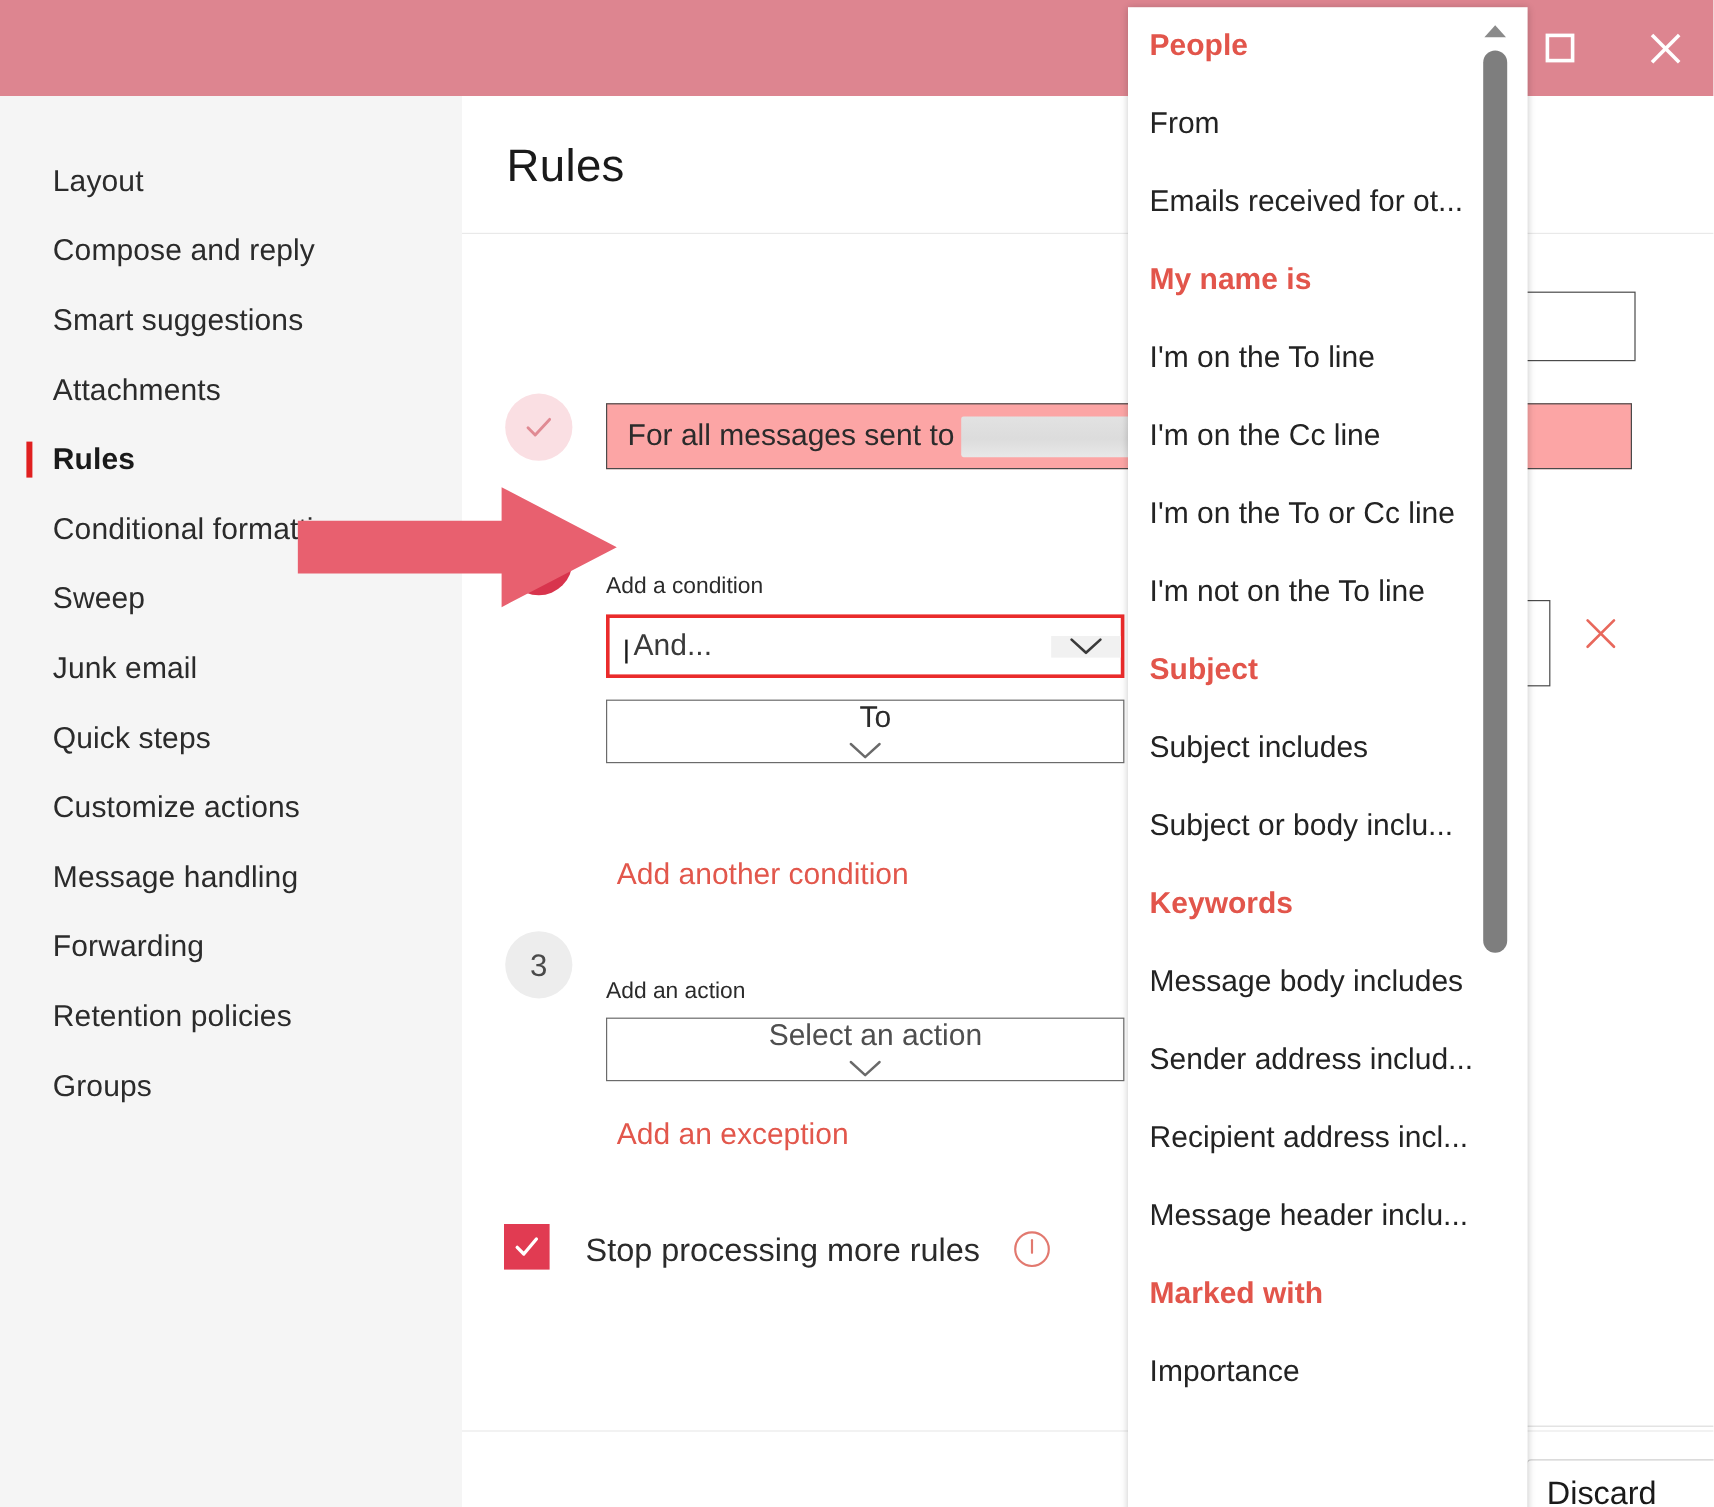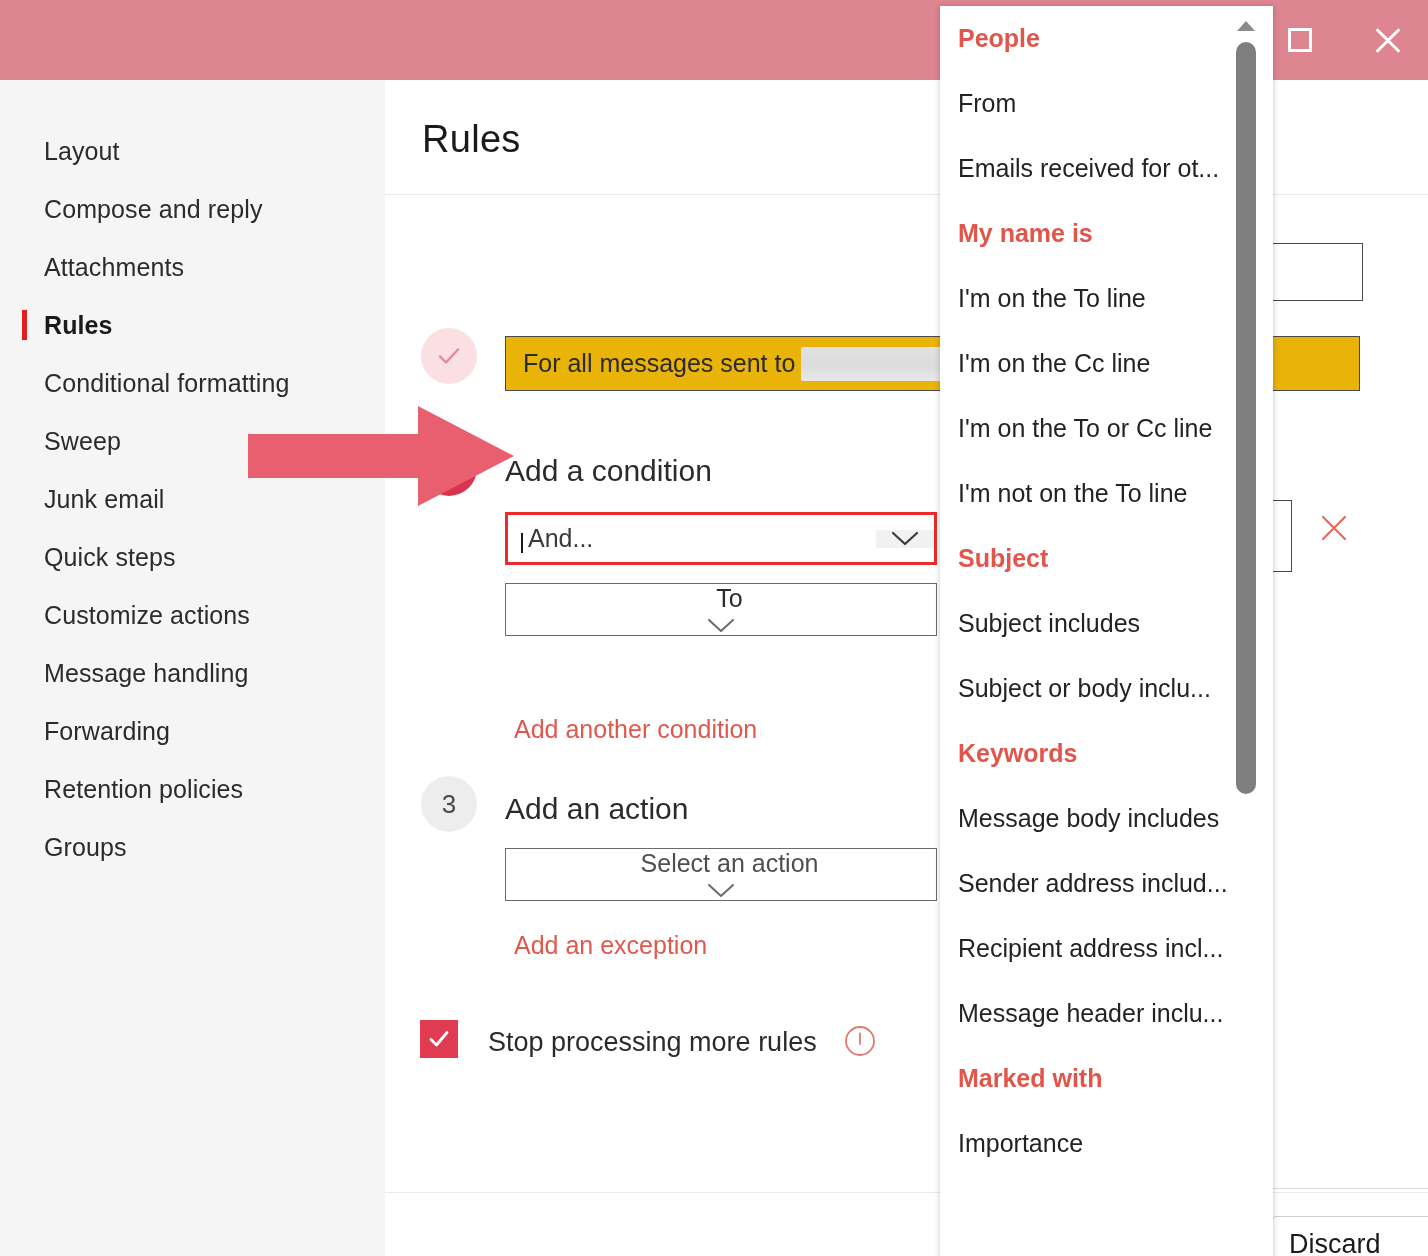--- a/index.html
+++ b/index.html
@@ -139,34 +139,35 @@
     z-index: 3;
   }
   #step3-badge {
     left: 36px; top: 696px;
     background: #ededed;
     color: #4a4a4a;
   }
 
   .step-label {
     position: absolute;
-    font-size: 30px;
+    font-size: 19px;
     color: #2b2b2b;
+    margin-top: 24px;
   }
   #step2-label { left: 120px; top: 374px; }
   #step3-label { left: 120px; top: 712px; }
 
   
   #rule-name-field {
     position: absolute;
     left: 120px; top: 256px;
     width: 855px; height: 55px;
     border: 1px solid #4a4a4a;
     box-sizing: border-box;
-    background: #eab308;
+    background: #fca5a5;
     display: flex;
     align-items: center;
     padding-left: 17px;
     font-size: 25px;
     color: #2b2b2b;
     white-space: nowrap;
     overflow: hidden;
   }
   #rule-name-redaction {
     display: inline-block;
@@ -374,20 +375,23 @@
     <span class="close-glyph"></span>
   </div>
 </div>
 
 <div id="sidebar">
   <div class="side-item">
     <span>Layout</span>
   </div>
   <div class="side-item">
     <span>Compose and reply</span>
+  </div>
+  <div class="side-item">
+    <span>Smart suggestions</span>
   </div>
   <div class="side-item">
     <span>Attachments</span>
   </div>
   <div class="side-item active">
     <span>Rules</span>
   </div>
   <div class="side-item">
     <span>Conditional formatting</span>
   </div>

